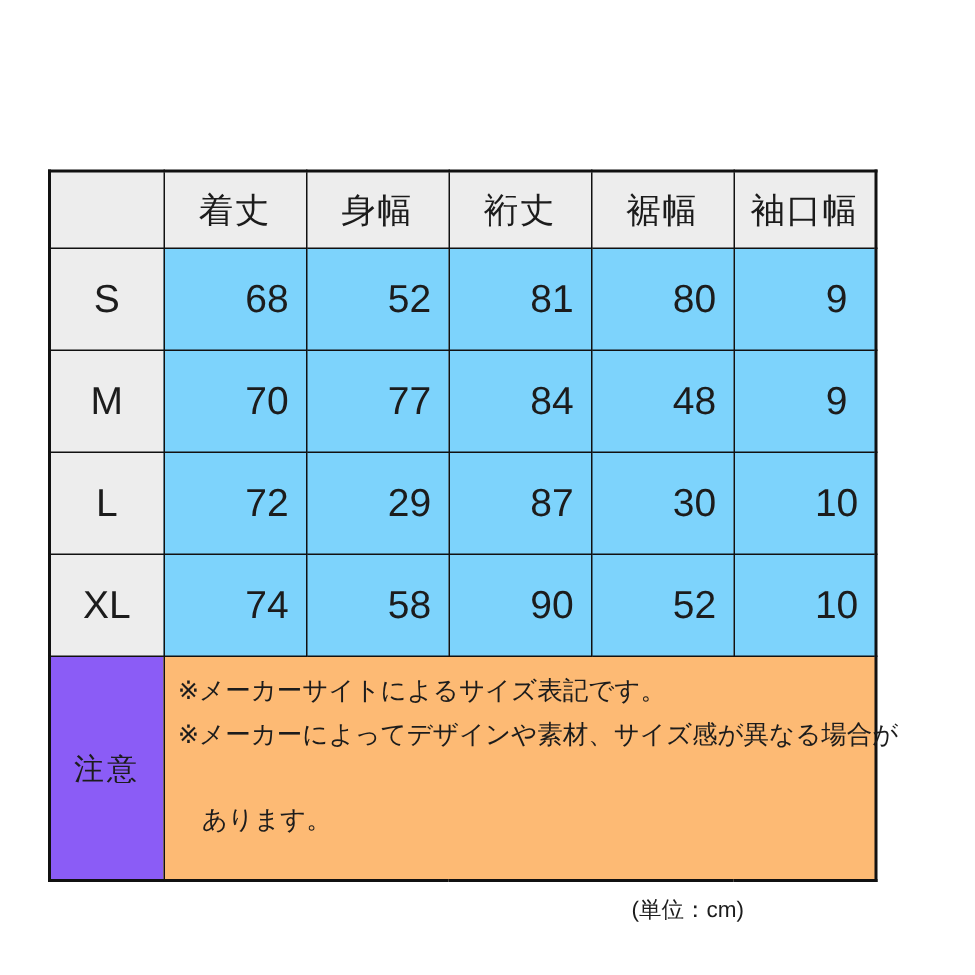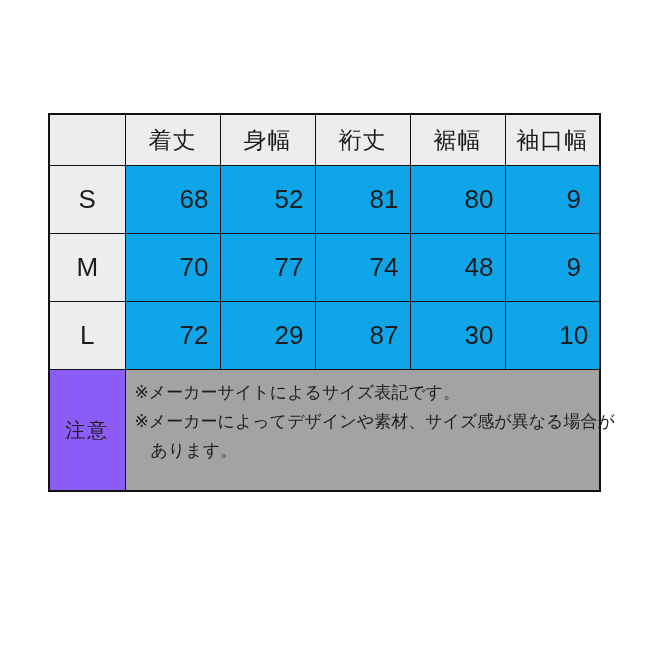--- a/index.html
+++ b/index.html
@@ -11,21 +11,21 @@
     height: 650px;
     background: #ffffff;
     font-family: "Liberation Sans", "DejaVu Sans", sans-serif;
     color: #1c1c1c;
     position: relative;
     overflow: hidden;
   }
   .size-chart-wrap {
     position: absolute;
     top: 113px;
-    left: 48px;
+    left: 32px;
     width: 464px;
   }
   table.size-chart {
     border-collapse: collapse;
     table-layout: fixed;
     width: 553px;
     border: 2px solid #111111;
   }
   table.size-chart col.label-col { width: 76px; }
   table.size-chart col.data-col  { width: 95px; }
@@ -42,39 +42,39 @@
     background: #ededed;
     font-size: 23px;
     letter-spacing: 1px;
   }
   tr.size-row { height: 68px; }
   tr.size-row th {
     background: #ededed;
     font-size: 26px;
   }
   tr.size-row td {
-    background: #0ea5e9;
+    background: #7dd3fc;
     font-size: 26px;
     padding-left: 43px;
   }
   tr.note-row { height: 101px; }
   tr.note-row th {
     background: #8b5cf6;
     font-size: 20px;
     letter-spacing: 2px;
   }
   tr.note-row td {
-    background: #a3a3a3;
+    background: #fdba74;
     text-align: left;
     padding: 8px 8px 25px 9px;
     font-size: 17px;
     line-height: 29px;
   }
   .note-line { white-space: nowrap; }
-  .note-line.continuation { padding-left: 16px; }
+  .note-line.continuation { padding-left: 16px; margin-top: 28px; }
   .unit-note {
     margin-top: 9px;
     text-align: right;
     font-size: 15px;
     color: #1c1c1c;
   }
 </style>
 </head>
 <body>
 
@@ -104,39 +104,48 @@
         <td>52</td>
         <td>81</td>
         <td>80</td>
         <td>9</td>
       </tr>
 
       <tr class="size-row">
         <th>M</th>
         <td>70</td>
         <td>77</td>
-        <td>74</td>
+        <td>84</td>
         <td>48</td>
         <td>9</td>
       </tr>
 
       <tr class="size-row">
         <th>L</th>
         <td>72</td>
         <td>29</td>
         <td>87</td>
         <td>30</td>
         <td>10</td>
       </tr>
 
+      <tr class="size-row">
+        <th>XL</th>
+        <td>74</td>
+        <td>58</td>
+        <td>90</td>
+        <td>52</td>
+        <td>10</td>
+      </tr>
 
       <tr class="note-row">
         <th>注意</th>
         <td colspan="5">
           <div class="note-line">※メーカーサイトによるサイズ表記です。</div>
           <div class="note-line">※メーカーによってデザインや素材、サイズ感が異なる場合が</div>
           <div class="note-line continuation">あります。</div>
         </td>
       </tr>
     </tbody>
   </table>
 
+  <div class="unit-note">(単位：cm)</div>
 </div>
 
 </body></html>

